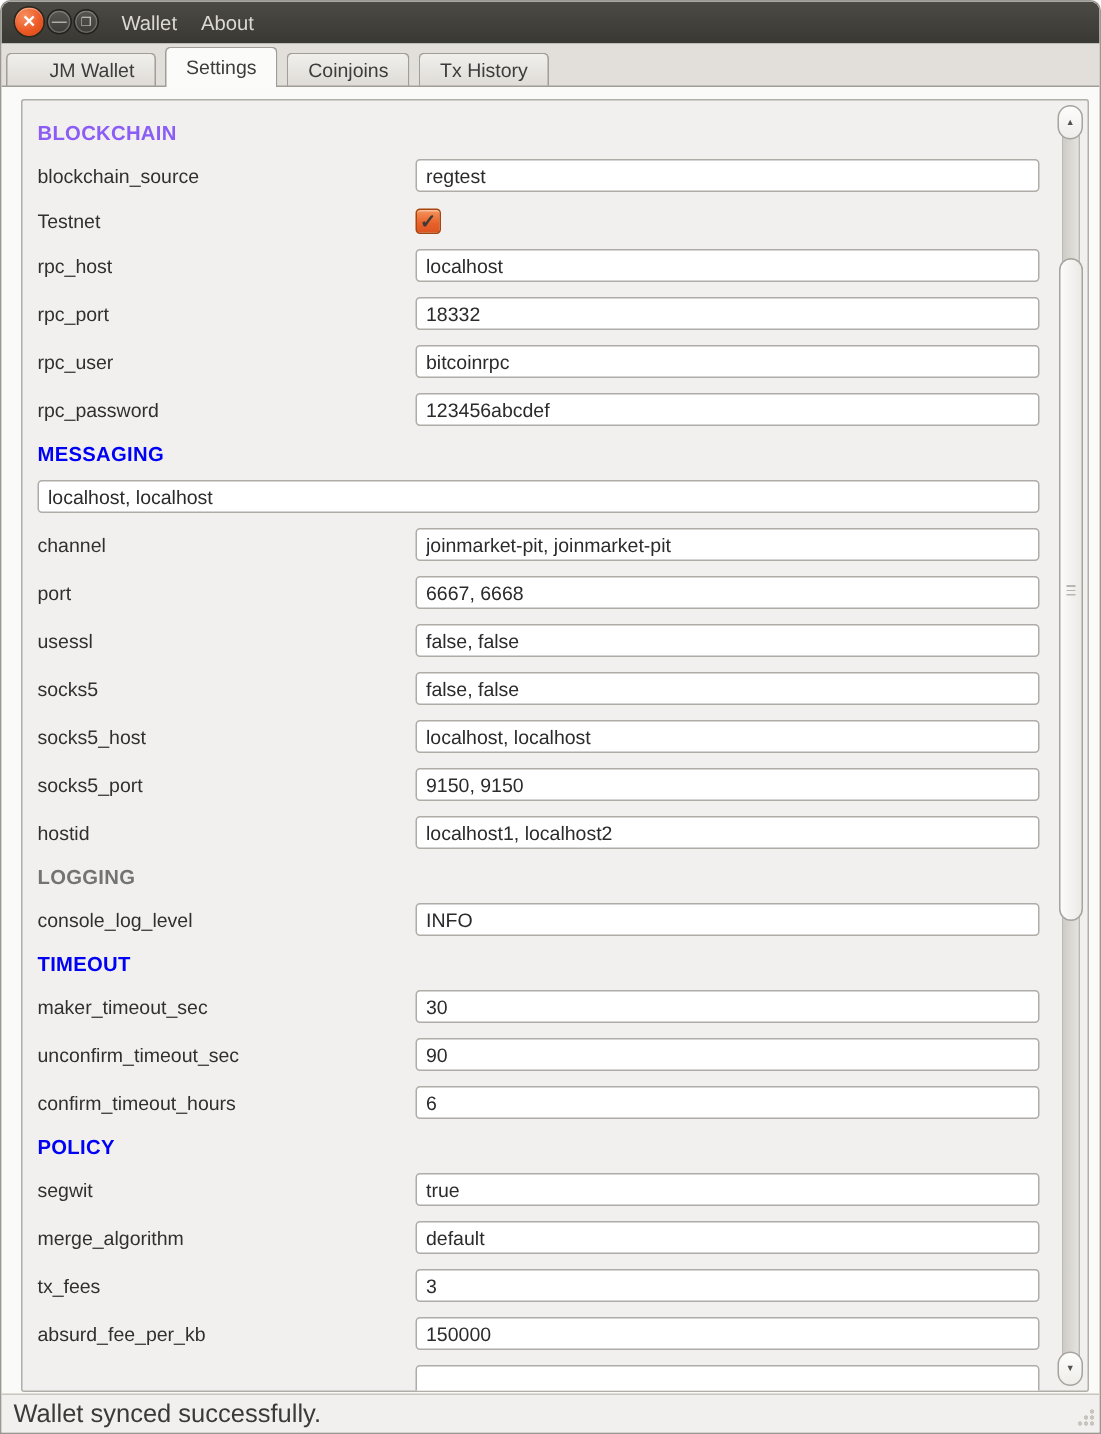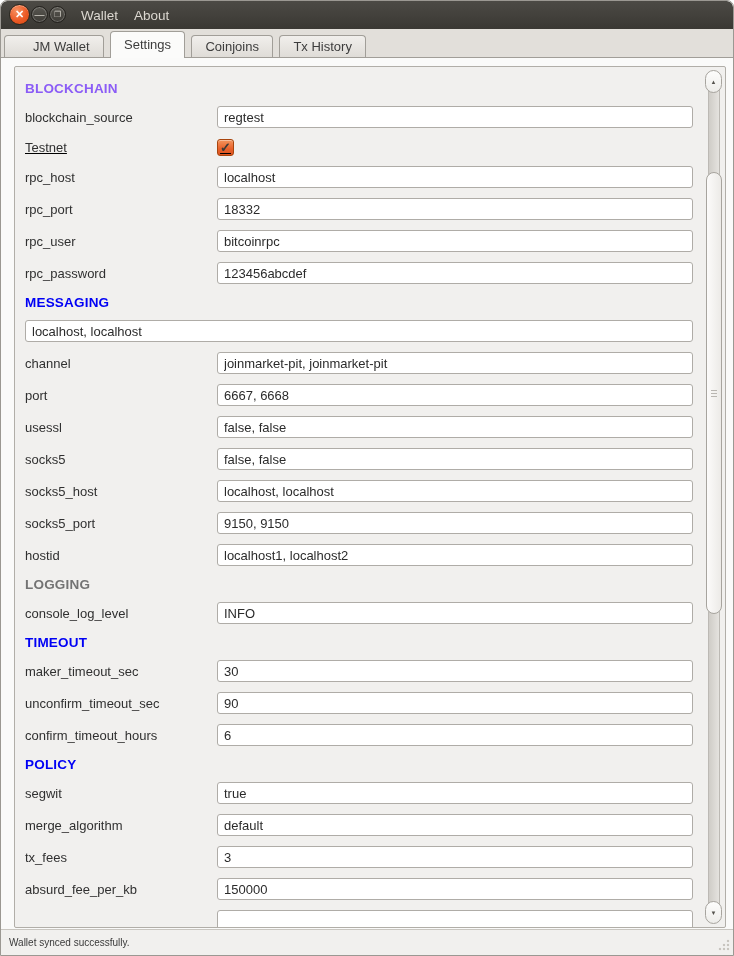--- a/index.html
+++ b/index.html
@@ -65,22 +65,22 @@
     position:absolute; left:13px; top:8px; width:712px; height:862px;
     border:1px solid #B1AEA8; border-radius:2px;
     background:#F1F0EE; overflow:hidden;
   }
   .form { position:absolute; left:0; top:0; right:26px; padding:8px 4px 0 10px; }
   .section-header {
     height:26px; display:flex; align-items:center;
     font-size:13.5px; font-weight:bold; letter-spacing:.2px;
   }
   .field-row { height:32px; display:flex; align-items:center; }
-  .field-row.checkbox-row { height:28px;text-decoration:underline; }
-  .field-label { width:192px; font-size:13px; color:#303030; }
+  .field-row.checkbox-row { height:28px; }
+  .field-label { width:252px; font-size:13px; color:#303030; }
   .field-input {
     flex:1; height:22px; background:#FFFFFF;
     border:1px solid #AFACA7; border-radius:3px;
     padding:0 6px; font-size:13px; color:#2B2B2B;
     font-family:"Liberation Sans", sans-serif;
     outline:none; margin-right:2px; min-width:0;
   }
   .checkbox {
     width:17px; height:17px; border-radius:3px;
     background:linear-gradient(#F5955C,#E8602A 60%,#DC5420);
@@ -112,21 +112,21 @@
   }
   .sb-grip {
     position:absolute; left:4px; right:4px; top:50%; height:7px; margin-top:-3px;
     background:repeating-linear-gradient(#B9B6B1 0 1px, transparent 1px 3px);
   }
   
   .statusbar {
     position:absolute; left:0; right:0; bottom:0; height:26px;
     background:#F1F0EE; border-top:1px solid #C9C6C0;
     display:flex; align-items:center; padding-left:8px;
-    font-size:10px; color:#3A3A3A;
+    font-size:17px; color:#3A3A3A;
   }
   .resize-grip {
     position:absolute; right:3px; bottom:3px; width:13px; height:13px;
     background:
       radial-gradient(circle at 11px 2px, #C8C5BF 1.3px, transparent 1.6px),
       radial-gradient(circle at 7px 6px,  #C8C5BF 1.3px, transparent 1.6px),
       radial-gradient(circle at 11px 6px, #C8C5BF 1.3px, transparent 1.6px),
       radial-gradient(circle at 3px 10px, #C8C5BF 1.3px, transparent 1.6px),
       radial-gradient(circle at 7px 10px, #C8C5BF 1.3px, transparent 1.6px),
       radial-gradient(circle at 11px 10px,#C8C5BF 1.3px, transparent 1.6px);

